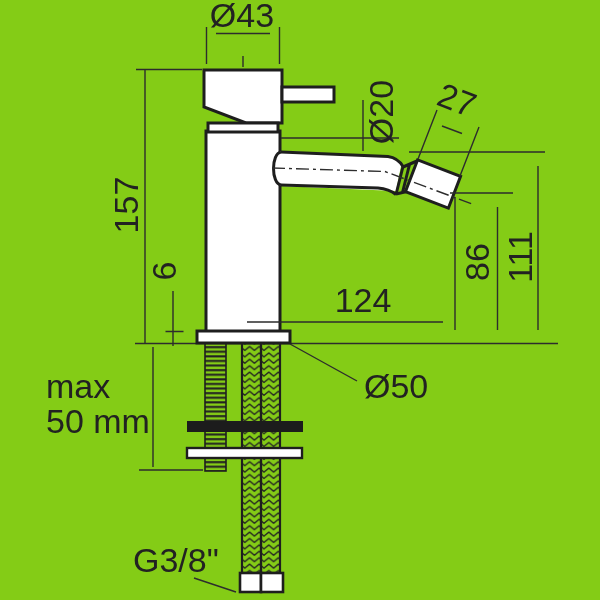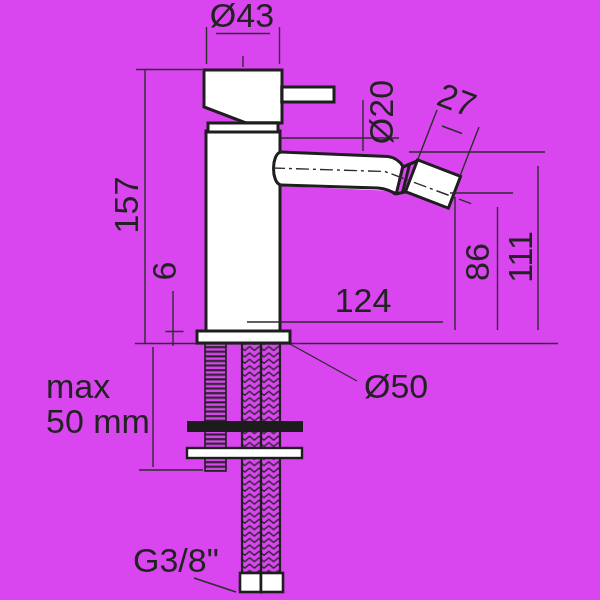--- a/index.html
+++ b/index.html
@@ -1,16 +1,16 @@
 <!DOCTYPE html>
 <html><head>
 <meta charset="utf-8">
 <style>
   html,body{margin:0;padding:0;background:#fff;}
-  .stage{width:600px;height:600px;position:relative;background:#d946ef;overflow:hidden;}
+  .stage{width:600px;height:600px;position:relative;background:#84cc16;overflow:hidden;}
   svg{display:block;}
   text{font-family:"Liberation Sans","DejaVu Sans",sans-serif;fill:#222;}
   .dimtxt{font-size:34px;}
   .thin{stroke:#2d2d2d;stroke-width:1.4;fill:none;}
   .thick{stroke:#1e1e1e;stroke-width:3;fill:none;}
   .thickf{stroke:#1e1e1e;stroke-width:3;fill:#fff;}
 </style>
 </head>
 <body>
 

